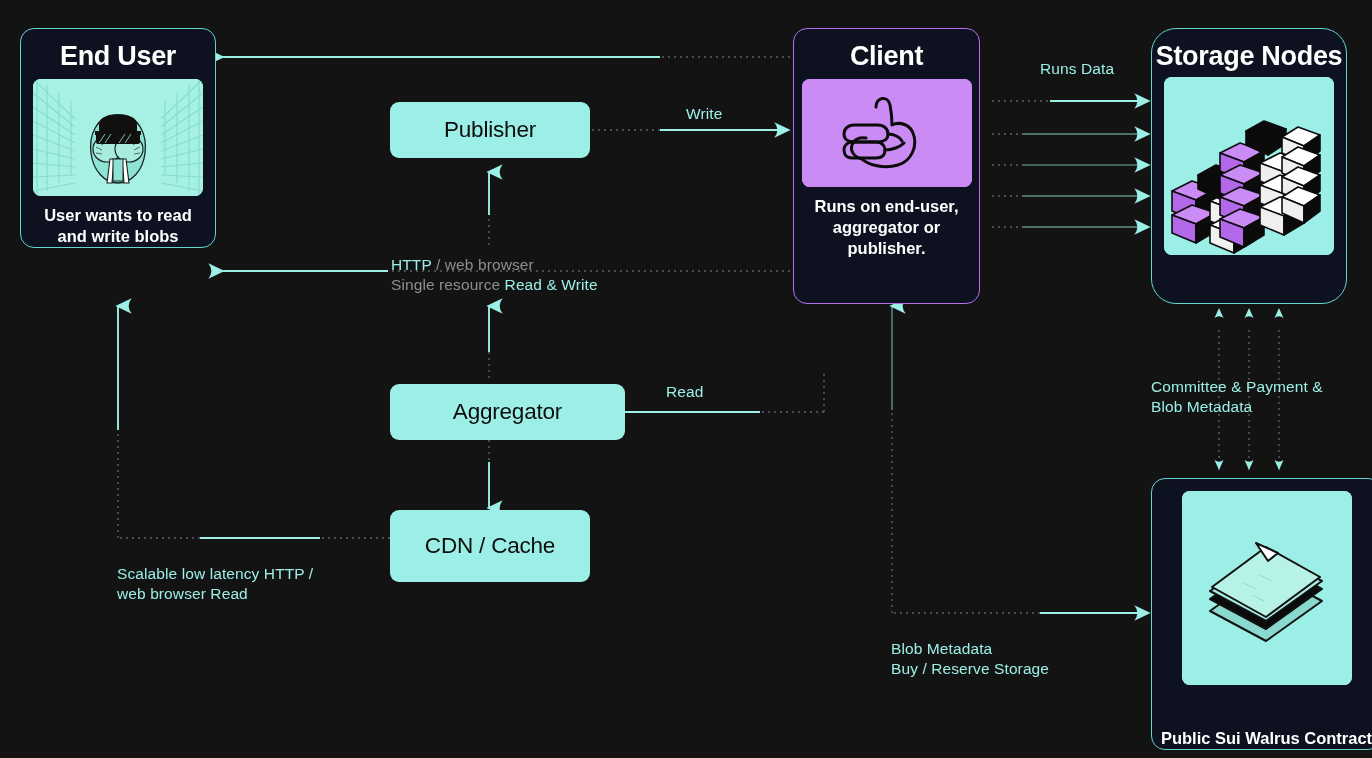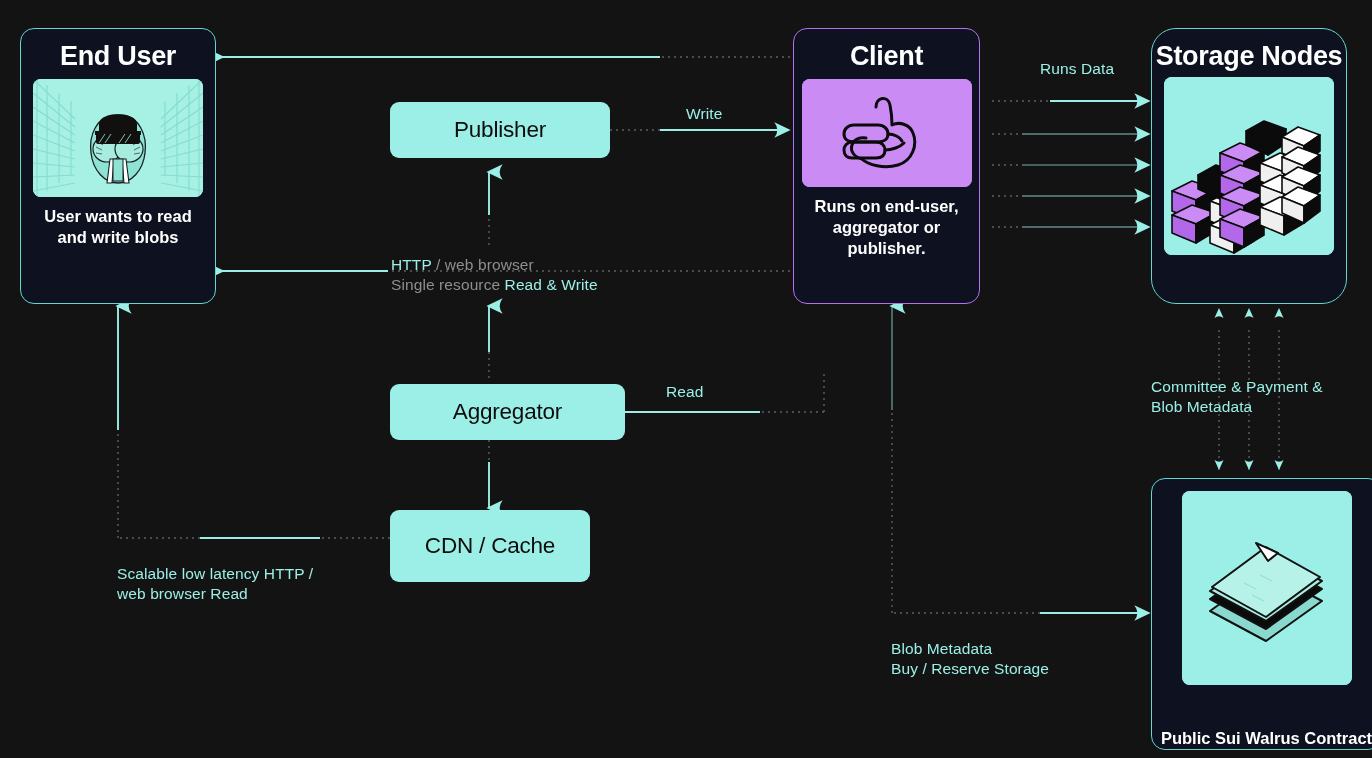--- a/index.html
+++ b/index.html
@@ -155,21 +155,21 @@
     <g fill="#9BEFE6">
       <path d="M1214.5,318 L1219,308 L1223.5,318 Q1219,314.6 1214.5,318 Z"></path>
       <path d="M1244.5,318 L1249,308 L1253.5,318 Q1249,314.6 1244.5,318 Z"></path>
       <path d="M1274.5,318 L1279,308 L1283.5,318 Q1279,314.6 1274.5,318 Z"></path>
       <path d="M1214.5,460 L1219,470 L1223.5,460 Q1219,463.4 1214.5,460 Z"></path>
       <path d="M1244.5,460 L1249,470 L1253.5,460 Q1249,463.4 1244.5,460 Z"></path>
       <path d="M1274.5,460 L1279,470 L1283.5,460 Q1279,463.4 1274.5,460 Z"></path>
     </g>
   </svg>
 
-  <div class="card" style="left:20px;top:28px;width:196px;height:276px;">
+  <div class="card" style="left:20px;top:28px;width:196px;height:220px;">
     <div class="card-title">End User</div>
     <div class="thumb" style="width:170px;height:118px;margin-top:8px;">
       <svg viewBox="0 0 170 118" width="170" height="118">
         <rect width="170" height="118" fill="#a6f0e4"></rect>
         <g stroke="#7fd9cc" stroke-width="1.1" fill="none" opacity="0.85">
           <path d="M0,0 L42,40 M0,14 L42,48 M0,28 L42,56 M0,42 L42,64 M0,56 L42,72 M0,70 L42,80 M0,84 L42,88 M0,98 L42,96 M0,112 L42,104"></path>
           <path d="M4,0 L4,118 M14,6 L14,112 M26,14 L26,104 M38,22 L38,96"></path>
           <path d="M170,0 L128,40 M170,14 L128,48 M170,28 L128,56 M170,42 L128,64 M170,56 L128,72 M170,70 L128,80 M170,84 L128,88 M170,98 L128,96 M170,112 L128,104"></path>
           <path d="M166,0 L166,118 M156,6 L156,112 M144,14 L144,104 M132,22 L132,96"></path>
         </g>
@@ -320,21 +320,21 @@
         </g>
         <g stroke="#7fd9cc" stroke-width="1" opacity="0.8">
           <path d="M62,92 L74,98 M78,84 L90,90 M70,104 L82,110"></path>
         </g>
       </svg>
     </div>
     <div class="card-caption">Public Sui Walrus
 Contract</div>
   </div>
 
-  <div class="pill" style="left:390px;top:102px;width:220px;height:56px;">Publisher</div>
+  <div class="pill" style="left:390px;top:102px;width:200px;height:56px;">Publisher</div>
 
   <div class="pill" style="left:390px;top:384px;width:235px;height:56px;">Aggregator</div>
 
   <div class="pill" style="left:390px;top:510px;width:200px;height:72px;">CDN / Cache</div>
 
 
   <div class="lbl" style="left:686px;top:104px;">Write</div>
 
   <div class="lbl" style="left:1040px;top:59px;">Runs Data</div>
 

